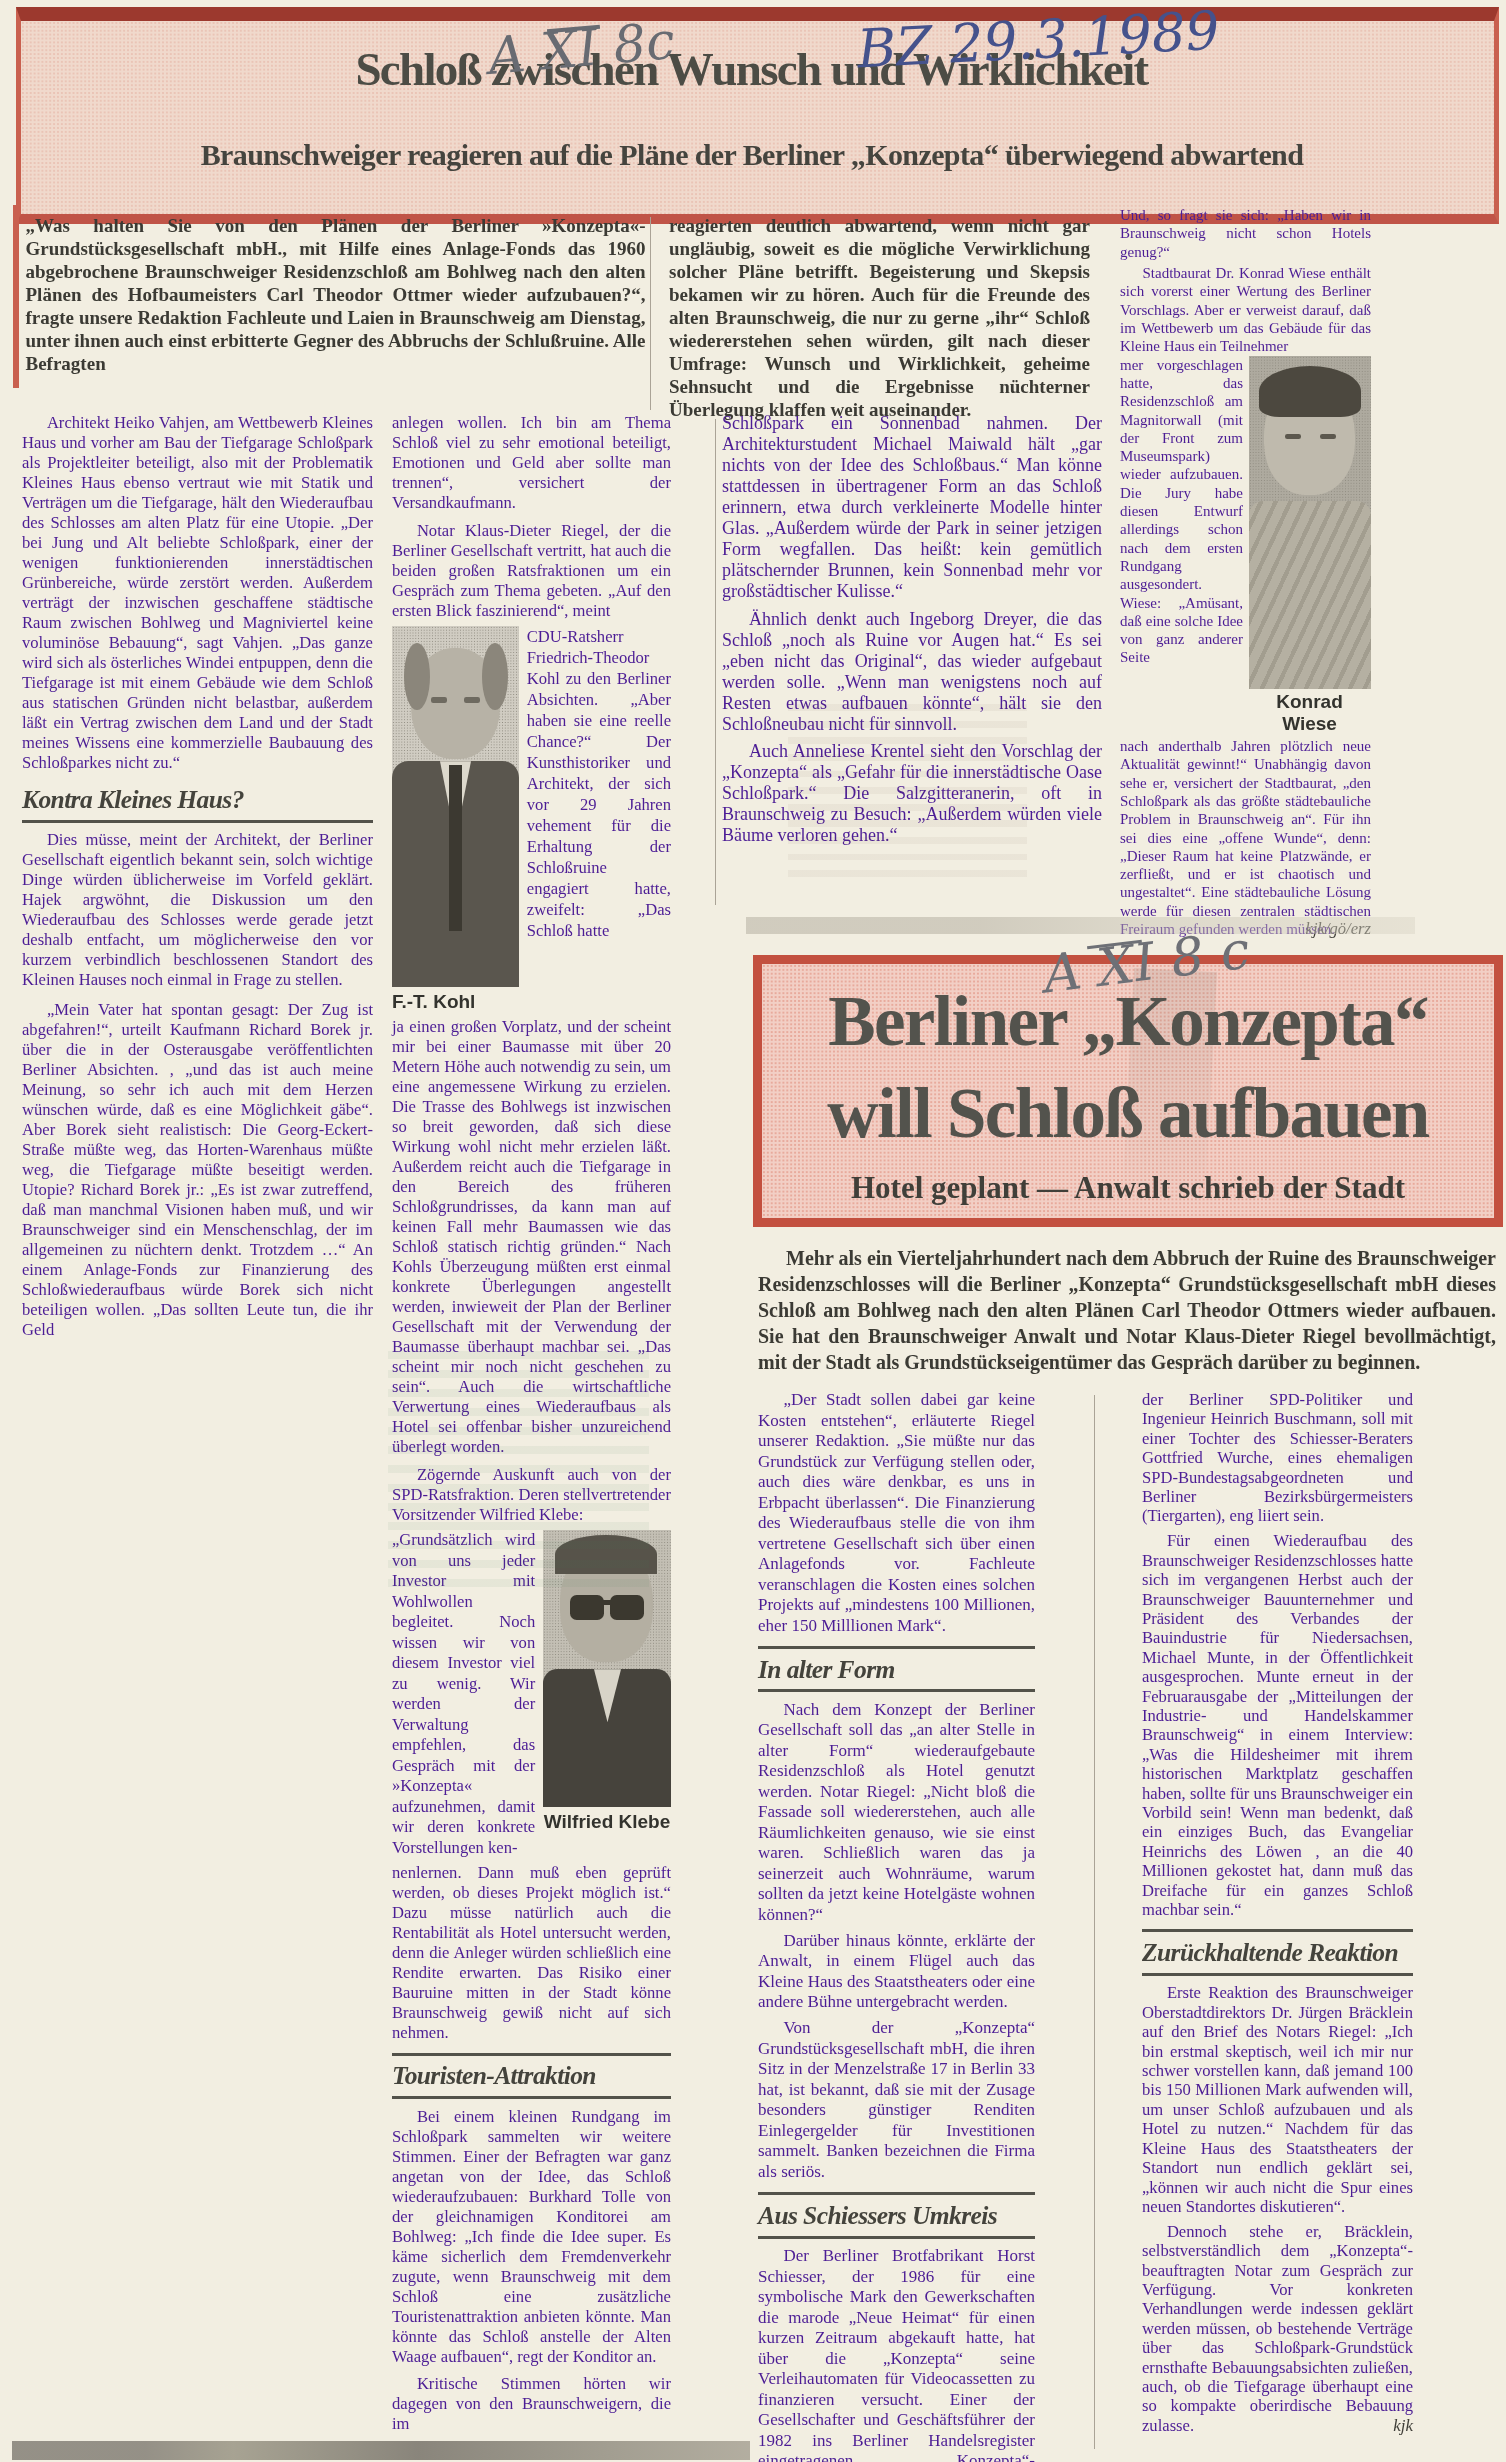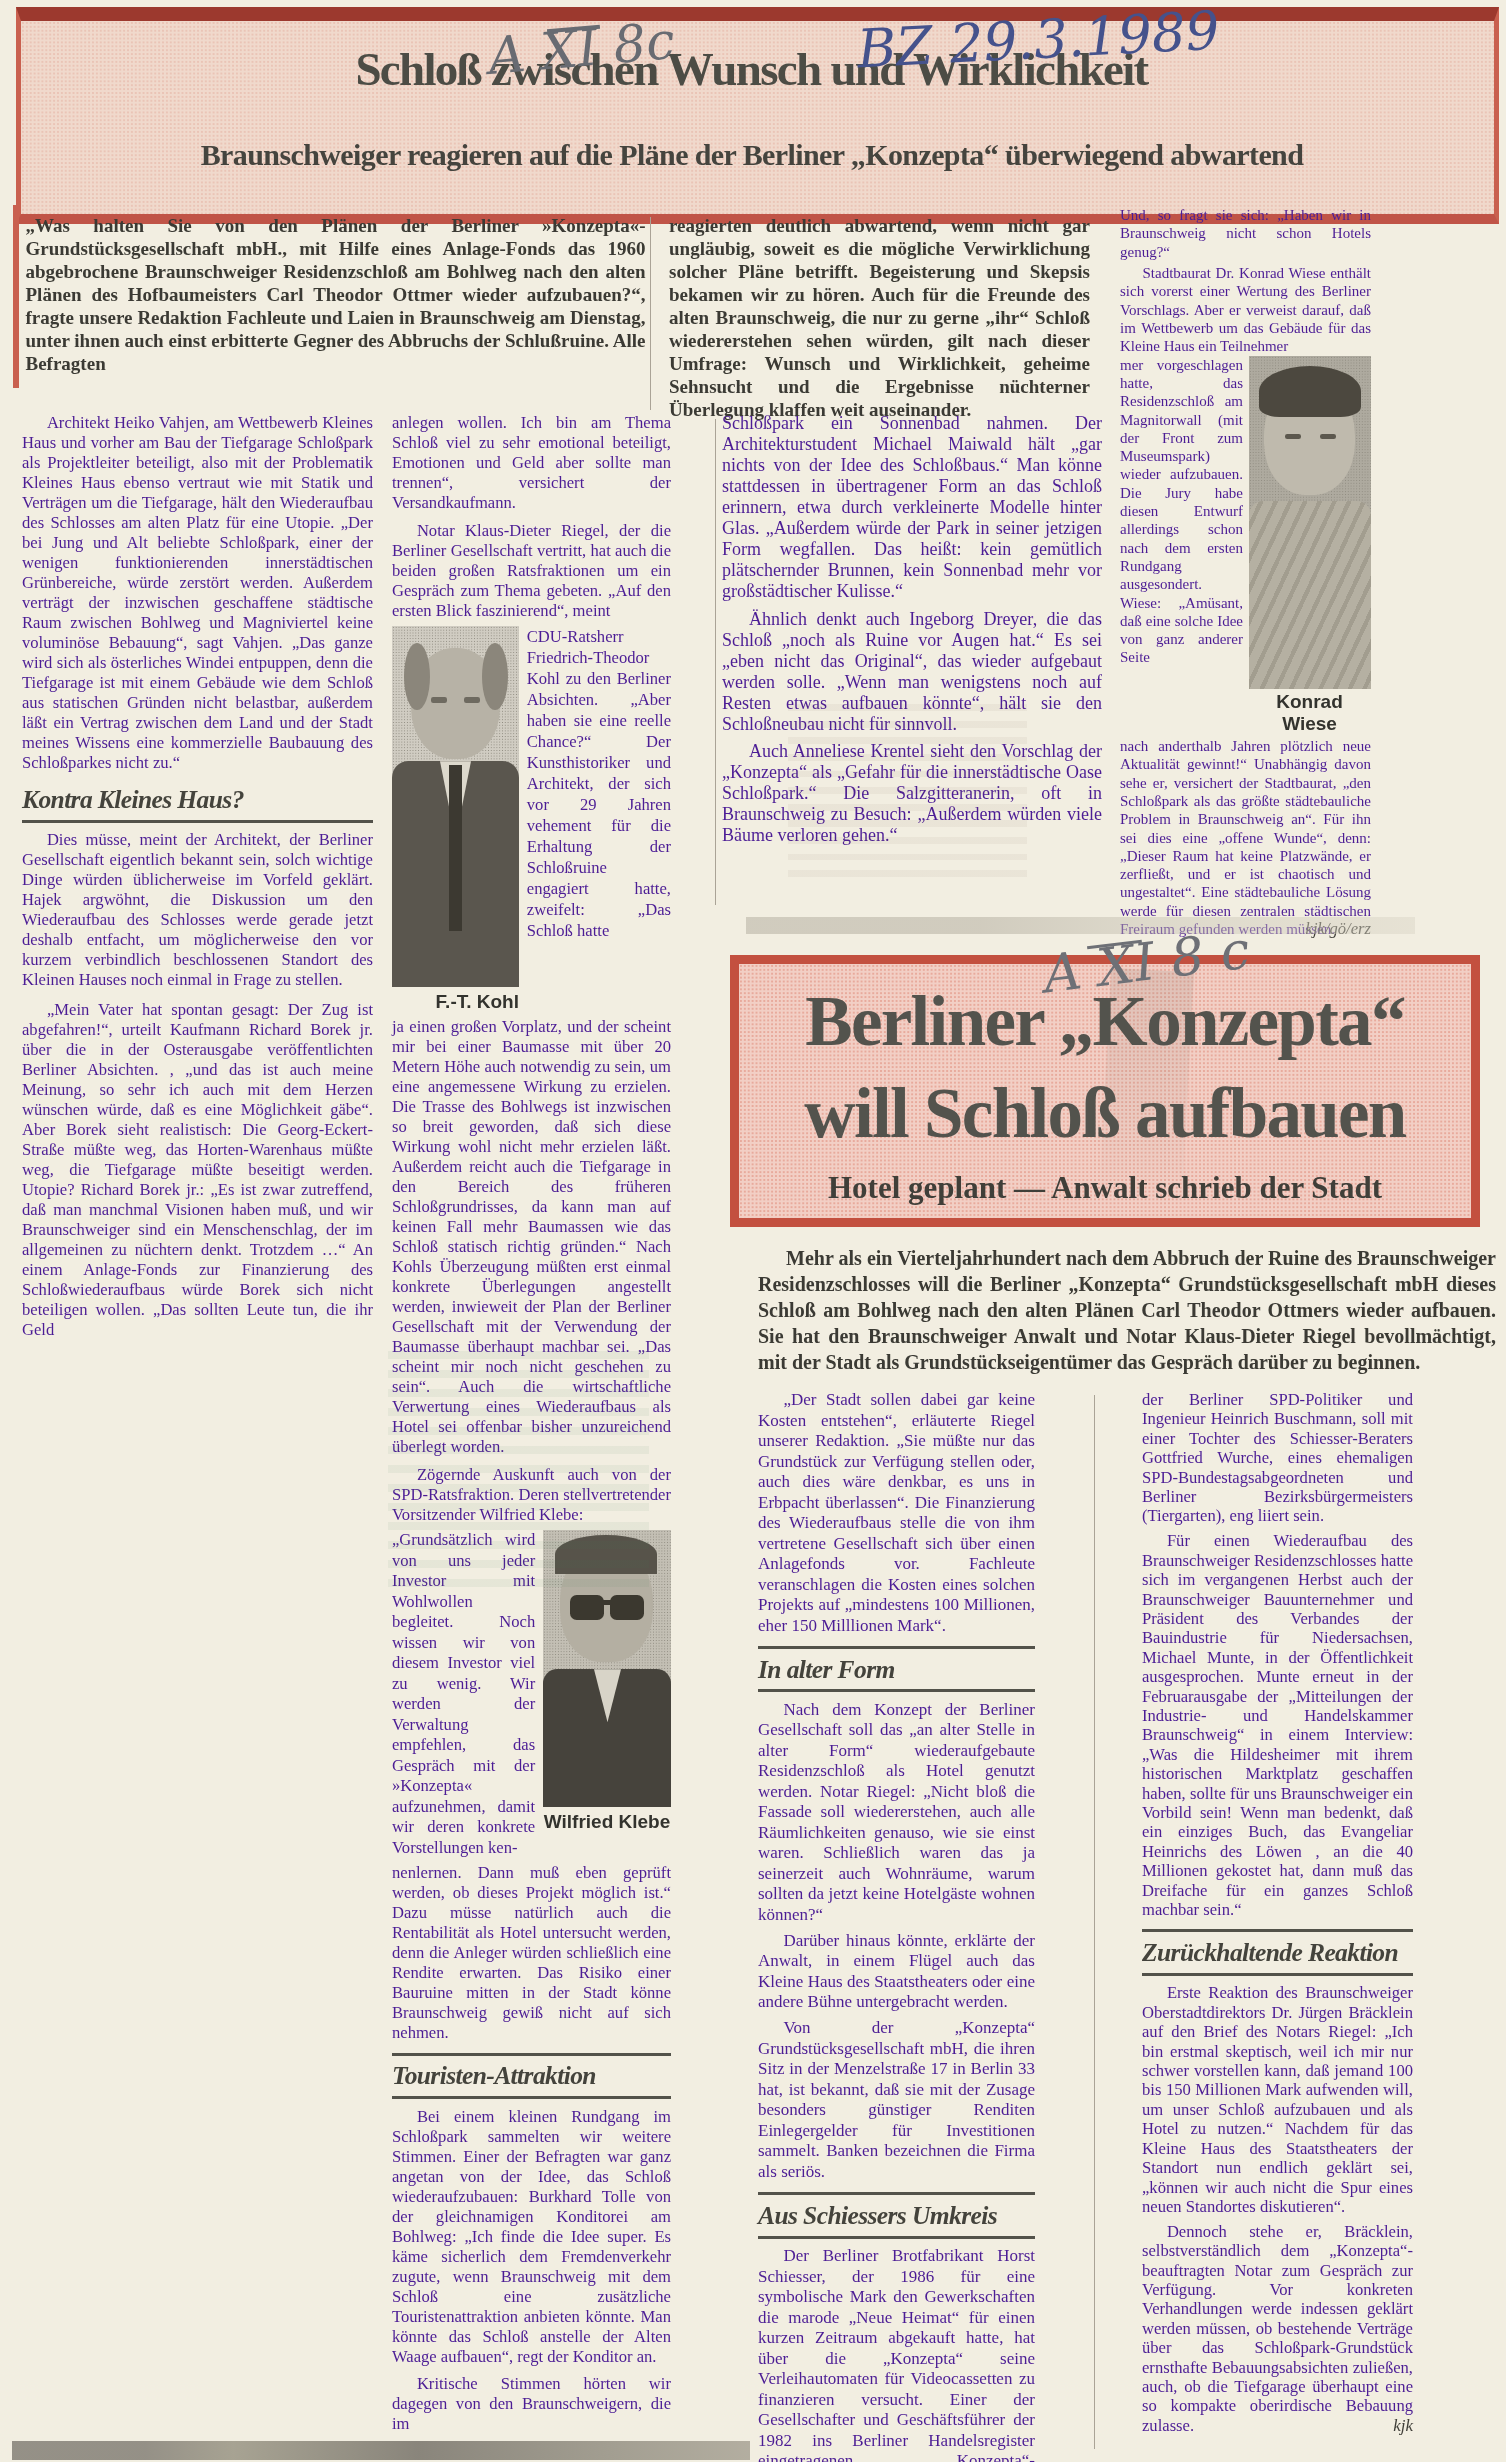--- a/index.html
+++ b/index.html
@@ -71,21 +71,21 @@
         <div class="photo" style="width:127px;height:361px;background-color:#d0ccc2;">
           <div style="position:absolute;left:19px;top:22px;width:89px;height:111px;border-radius:48% 48% 46% 46%;background:#b7b2a6;"></div>
           <div style="position:absolute;left:12.2px;top:16.6px;width:25.5px;height:67px;border-radius:50%;background:#8b867b;"></div>
           <div style="position:absolute;left:90px;top:16.6px;width:25.5px;height:67px;border-radius:50%;background:#8b867b;"></div>
           <div style="position:absolute;left:39px;top:71px;width:15.5px;height:5.5px;background:#6e6a60;border-radius:2.2px;"></div>
           <div style="position:absolute;left:72px;top:71px;width:15.5px;height:5.5px;background:#6e6a60;border-radius:2.2px;"></div>
           <div style="position:absolute;left:0px;top:135px;width:127px;height:227px;background:#5a564e;border-radius:16.6px 16.6px 0 0;"></div>
           <div style="position:absolute;left:48px;top:135px;width:31px;height:78px;background:#ddd9cd;clip-path:polygon(0 0,100% 0,50% 100%);"></div>
           <div style="position:absolute;left:57px;top:139px;width:13.3px;height:166px;background:#3c3931;"></div>
         </div>
-        <div class="cap" style="text-align:right;margin-top:3.3px;">F.-T. Kohl</div>
+        <div class="cap" style="text-align:left;margin-top:3.3px;">F.-T. Kohl</div>
       </div>
       <div class="par" style="font-size:16.6px;line-height:21px;">CDU-Ratsherr Friedrich-Theodor Kohl zu den Berliner Absichten. „Aber haben sie eine reelle Chance?“ Der Kunsthistoriker und Architekt, der sich vor 29 Jahren vehement für die Erhaltung der Schloßruine engagiert hatte, zweifelt: „Das Schloß hatte</div>
     </div>
     <div class="par" style="margin-top:4.4px;margin-bottom:7.8px;">ja einen großen Vorplatz, und der scheint mir bei einer Baumasse mit über 20 Metern Höhe auch notwendig zu sein, um eine angemessene Wirkung zu erzielen. Die Trasse des Bohlwegs ist inzwischen so breit geworden, daß sich diese Wirkung wohl nicht mehr erzielen läßt. Außerdem reicht auch die Tiefgarage in den Bereich des früheren Schloßgrundrisses, da kann man auf keinen Fall mehr Baumassen wie das Schloß statisch richtig gründen.“ Nach Kohls Überzeugung müßten erst einmal konkrete Überlegungen angestellt werden, inwieweit der Plan der Berliner Gesellschaft mit der Verwendung der Baumasse überhaupt machbar sei. „Das scheint mir noch nicht geschehen zu sein“. Auch die wirtschaftliche Verwertung eines Wiederaufbaus als Hotel sei offenbar bisher unzureichend überlegt worden.</div>
     <div class="par ind" style="margin-bottom:5.5px;">Zögernde Auskunft auch von der SPD-Ratsfraktion. Deren stellvertretender Vorsitzender Wilfried Klebe:</div>
     <div class="wraprow">
       <div class="par" style="flex:1;font-size:16.6px;line-height:20.5px;">„Grundsätzlich wird von uns jeder Investor mit Wohlwollen begleitet. Noch wissen wir von diesem Investor viel zu wenig. Wir werden der Verwaltung empfehlen, das Gespräch mit der »Konzepta« aufzunehmen, damit wir deren konkrete Vorstellungen ken-</div>
       <div style="width:128px;flex:none;">
         <div class="photo" style="width:128px;height:277px;background-color:#c3bfb4;">
           <div style="position:absolute;left:16.6px;top:14.4px;width:93px;height:117px;border-radius:48% 48% 44% 44%;background:#b4afa2;"></div>
@@ -130,21 +130,21 @@
         <div class="cap" style="text-align:center;margin-top:2.2px;">Konrad Wiese</div>
       </div>
     </div>
     <div class="par" style="margin-top:2.2px;">nach anderthalb Jahren plötzlich neue Aktualität gewinnt!“ Unabhängig davon sehe er, versichert der Stadtbaurat, „den Schloßpark als das größte städtebauliche Problem in Braunschweig an“. Für ihn sei dies eine „offene Wunde“, denn: „Dieser Raum hat keine Platzwände, er zerfließt, und er ist chaotisch und ungestaltet“. Eine städtebauliche Lösung werde für diesen zentralen städtischen Freiraum gefunden werden müssen.</div>
     <div class="signoff" style="font-size:16.6px;margin-top:-18.3px;">kjk/gö/erz</div>
   </div>
 
   <div class="abs ghost" style="left:746px;top:917px;width:669px;height:16.6px;opacity:.45;
               background:linear-gradient(90deg,#a8a294 0 35%,#c4bfb0 60%,#d8d3c4);"></div>
 
-  <div class="abs hbox2" style="left:730px;top:955px;width:732px;height:254px;border:9px solid #c3503f;">
+  <div class="abs hbox2" style="left:753px;top:955px;width:732px;height:254px;border:9px solid #c3503f;">
     <div class="ghost" style="position:absolute;left:366px;top:5.5px;width:83px;height:233px;opacity:.16;
                 background:linear-gradient(#7d7970,transparent);transform:rotate(3deg);"></div>
     <div style="position:absolute;left:0;top:21px;width:100%;text-align:center;font-weight:bold;
                 font-size:71px;line-height:72px;color:#53534d;letter-spacing:-1.7px;">Berliner „Konzepta“</div>
     <div style="position:absolute;left:0;top:113px;width:100%;text-align:center;font-weight:bold;
                 font-size:71px;line-height:72px;color:#53534d;letter-spacing:-1.7px;">will Schloß aufbauen</div>
     <div class="subhead" style="position:absolute;left:0;top:206px;width:100%;text-align:center;font-size:31px;color:#403f39;">Hotel geplant — Anwalt schrieb der Stadt</div>
   </div>
   <div class="abs hw" style="left:1043px;top:932px;font-size:52px;color:#6e7076;transform:rotate(-7deg);">A XI 8 c</div>
   <div class="abs" style="left:1087px;top:943px;width:55px;height:3.3px;background:#6e7076;transform:rotate(-7deg);"></div>

